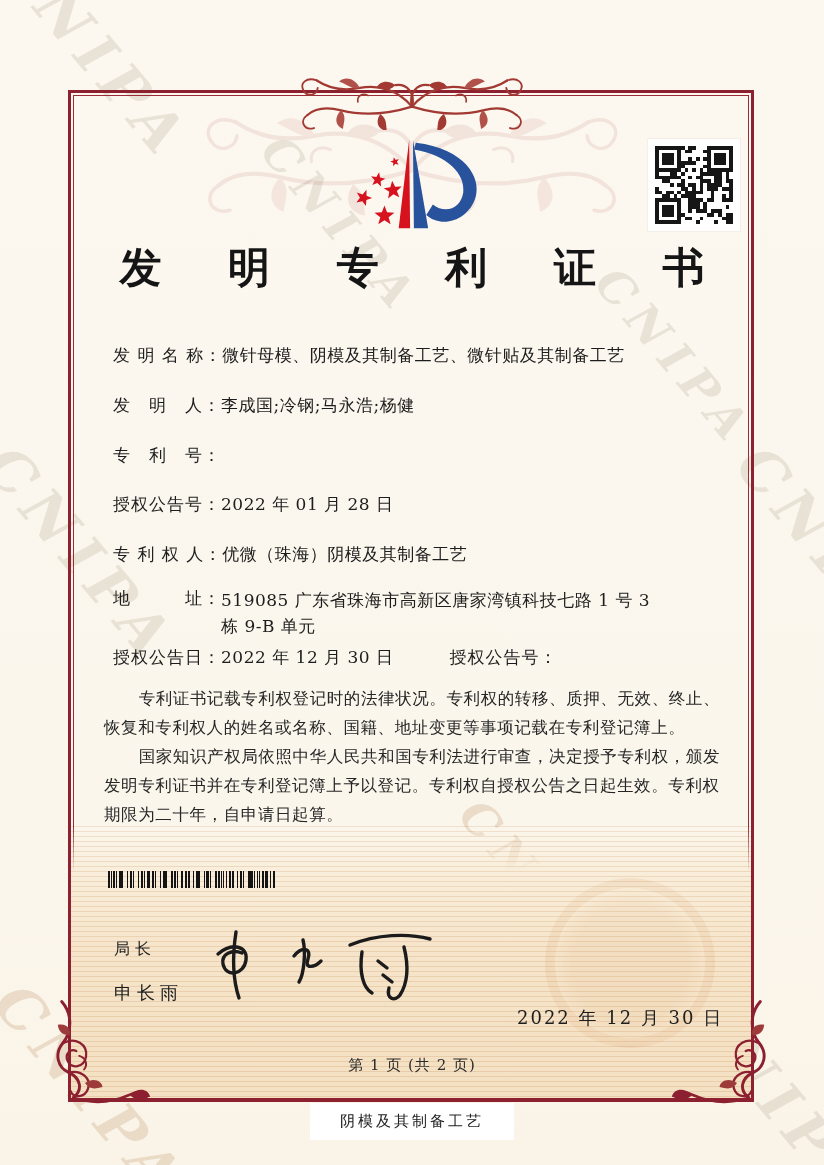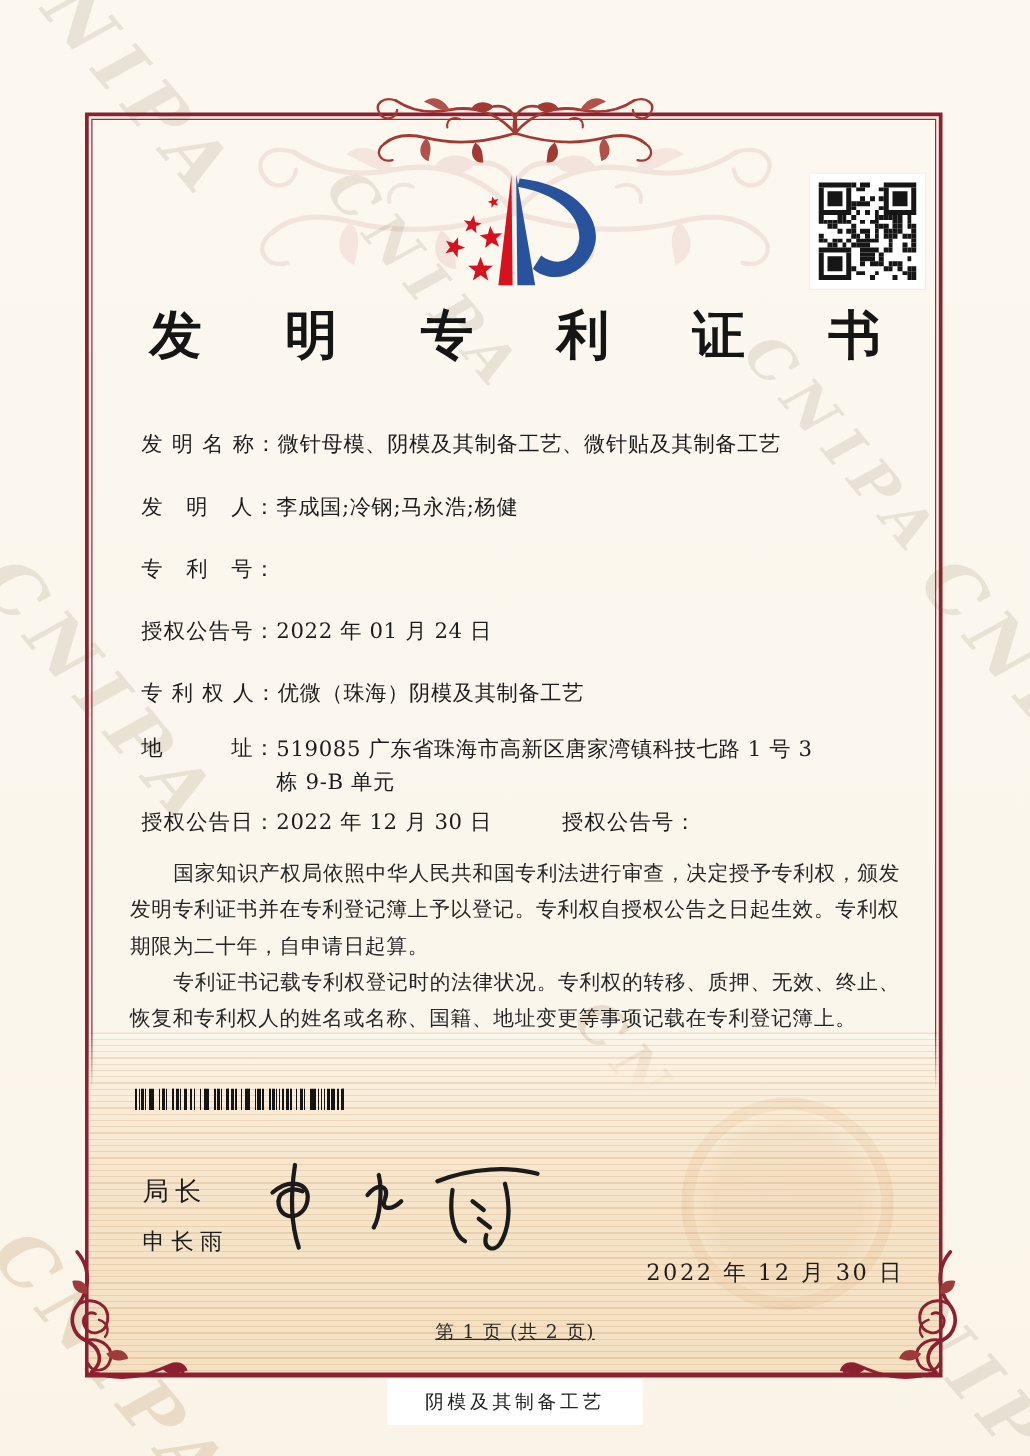--- a/index.html
+++ b/index.html
@@ -73,26 +73,26 @@
   }
   #body-text p{margin:0;text-indent:2.1em;}
   
   #barcode{
     position:absolute;left:108px;top:871px;width:168px;height:17px;
     background:
       repeating-linear-gradient(90deg,#141414 0 2px,rgba(0,0,0,0) 2px 3px,#141414 3px 4px,rgba(0,0,0,0) 4px 8px,#141414 8px 9px,rgba(0,0,0,0) 9px 11px),
       repeating-linear-gradient(90deg,rgba(0,0,0,0) 0 5px,#141414 5px 7px,rgba(0,0,0,0) 7px 13px,#141414 13px 14px,rgba(0,0,0,0) 14px 17px);
   }
   
-  #sig-title{position:absolute;left:114px;top:939px;font-size:21px;letter-spacing:5px;}
+  #sig-title{position:absolute;left:114px;top:939px;font-size:16px;letter-spacing:5px;}
   #sig-name{position:absolute;left:114px;top:981px;font-size:18px;letter-spacing:5px;}
   #signature{position:absolute;left:202px;top:918px;width:240px;height:92px;}
   #sign-date{position:absolute;left:517px;top:1006px;font-size:18px;letter-spacing:2px;}
   
-  #page-num{position:absolute;left:0;top:1056px;width:100%;text-align:center;font-size:15px;letter-spacing:1px;color:#2a2a2a;text-decoration:underline;}
+  #page-num{position:absolute;left:0;top:1056px;width:100%;text-align:center;font-size:15px;letter-spacing:1px;color:#2a2a2a;}
   #note-box{
     position:absolute;left:50%;top:1103px;transform:translateX(-50%);
     background:#ffffff;padding:9px 30px;white-space:nowrap;
     font-size:15px;letter-spacing:3px;color:#222;
   }
   
   .orn{position:absolute;pointer-events:none;}
 </style>
 </head>
 <body>
@@ -341,21 +341,21 @@
     </div>
     <div class="frow" style="top:50px">
       <span class="flabel">发　明　人：</span>
       <span class="fvalue">李成国;冷钢;马永浩;杨健</span>
     </div>
     <div class="frow" style="top:100px">
       <span class="flabel">专　利　号：</span>
     </div>
     <div class="frow" style="top:149px">
       <span class="flabel">授权公告号：</span>
-      <span class="fvalue">2022 年 01 月 24 日</span>
+      <span class="fvalue">2022 年 01 月 28 日</span>
     </div>
     <div class="frow" style="top:199px">
       <span class="flabel">专 利 权 人：</span>
       <span class="fvalue">优微（珠海）阴模及其制备工艺</span>
     </div>
     <div class="frow" style="top:243px">
       <span class="flabel">地　　　址：</span>
       <span class="fvalue fvalue-block">519085 广东省珠海市高新区唐家湾镇科技七路 1 号 3 栋 9-B 单元</span>
     </div>
     <div class="frow" style="top:302px">
@@ -363,22 +363,22 @@
         <span class="flabel">授权公告日：</span>
         <span class="fvalue">2022 年 12 月 30 日</span>
       </span>
       <span class="grant-group" style="margin-left:56px">
         <span class="flabel">授权公告号：</span>
       </span>
     </div>
   </div>
 
   <div id="body-text">
+    <p>专利证书记载专利权登记时的法律状况。专利权的转移、质押、无效、终止、恢复和专利权人的姓名或名称、国籍、地址变更等事项记载在专利登记簿上。</p>
     <p>国家知识产权局依照中华人民共和国专利法进行审查，决定授予专利权，颁发发明专利证书并在专利登记簿上予以登记。专利权自授权公告之日起生效。专利权期限为二十年，自申请日起算。</p>
-    <p>专利证书记载专利权登记时的法律状况。专利权的转移、质押、无效、终止、恢复和专利权人的姓名或名称、国籍、地址变更等事项记载在专利登记簿上。</p>
   </div>
 
   <div id="barcode"></div>
 
   <div id="sig-title">局长</div>
   <div id="sig-name">申长雨</div>
   <svg id="signature" viewBox="0 0 240 92" fill="none" stroke="#1b1b1b" stroke-width="3.4" stroke-linecap="round">
     <path d="M34,14 C30,40 31,62 37,80"></path>
     <path d="M16,36 C30,24 46,28 44,42 C42,57 24,60 21,46 C19,36 30,31 40,35"></path>
     <path d="M92,38 C100,28 110,30 106,41 C102,51 112,50 119,43"></path>

